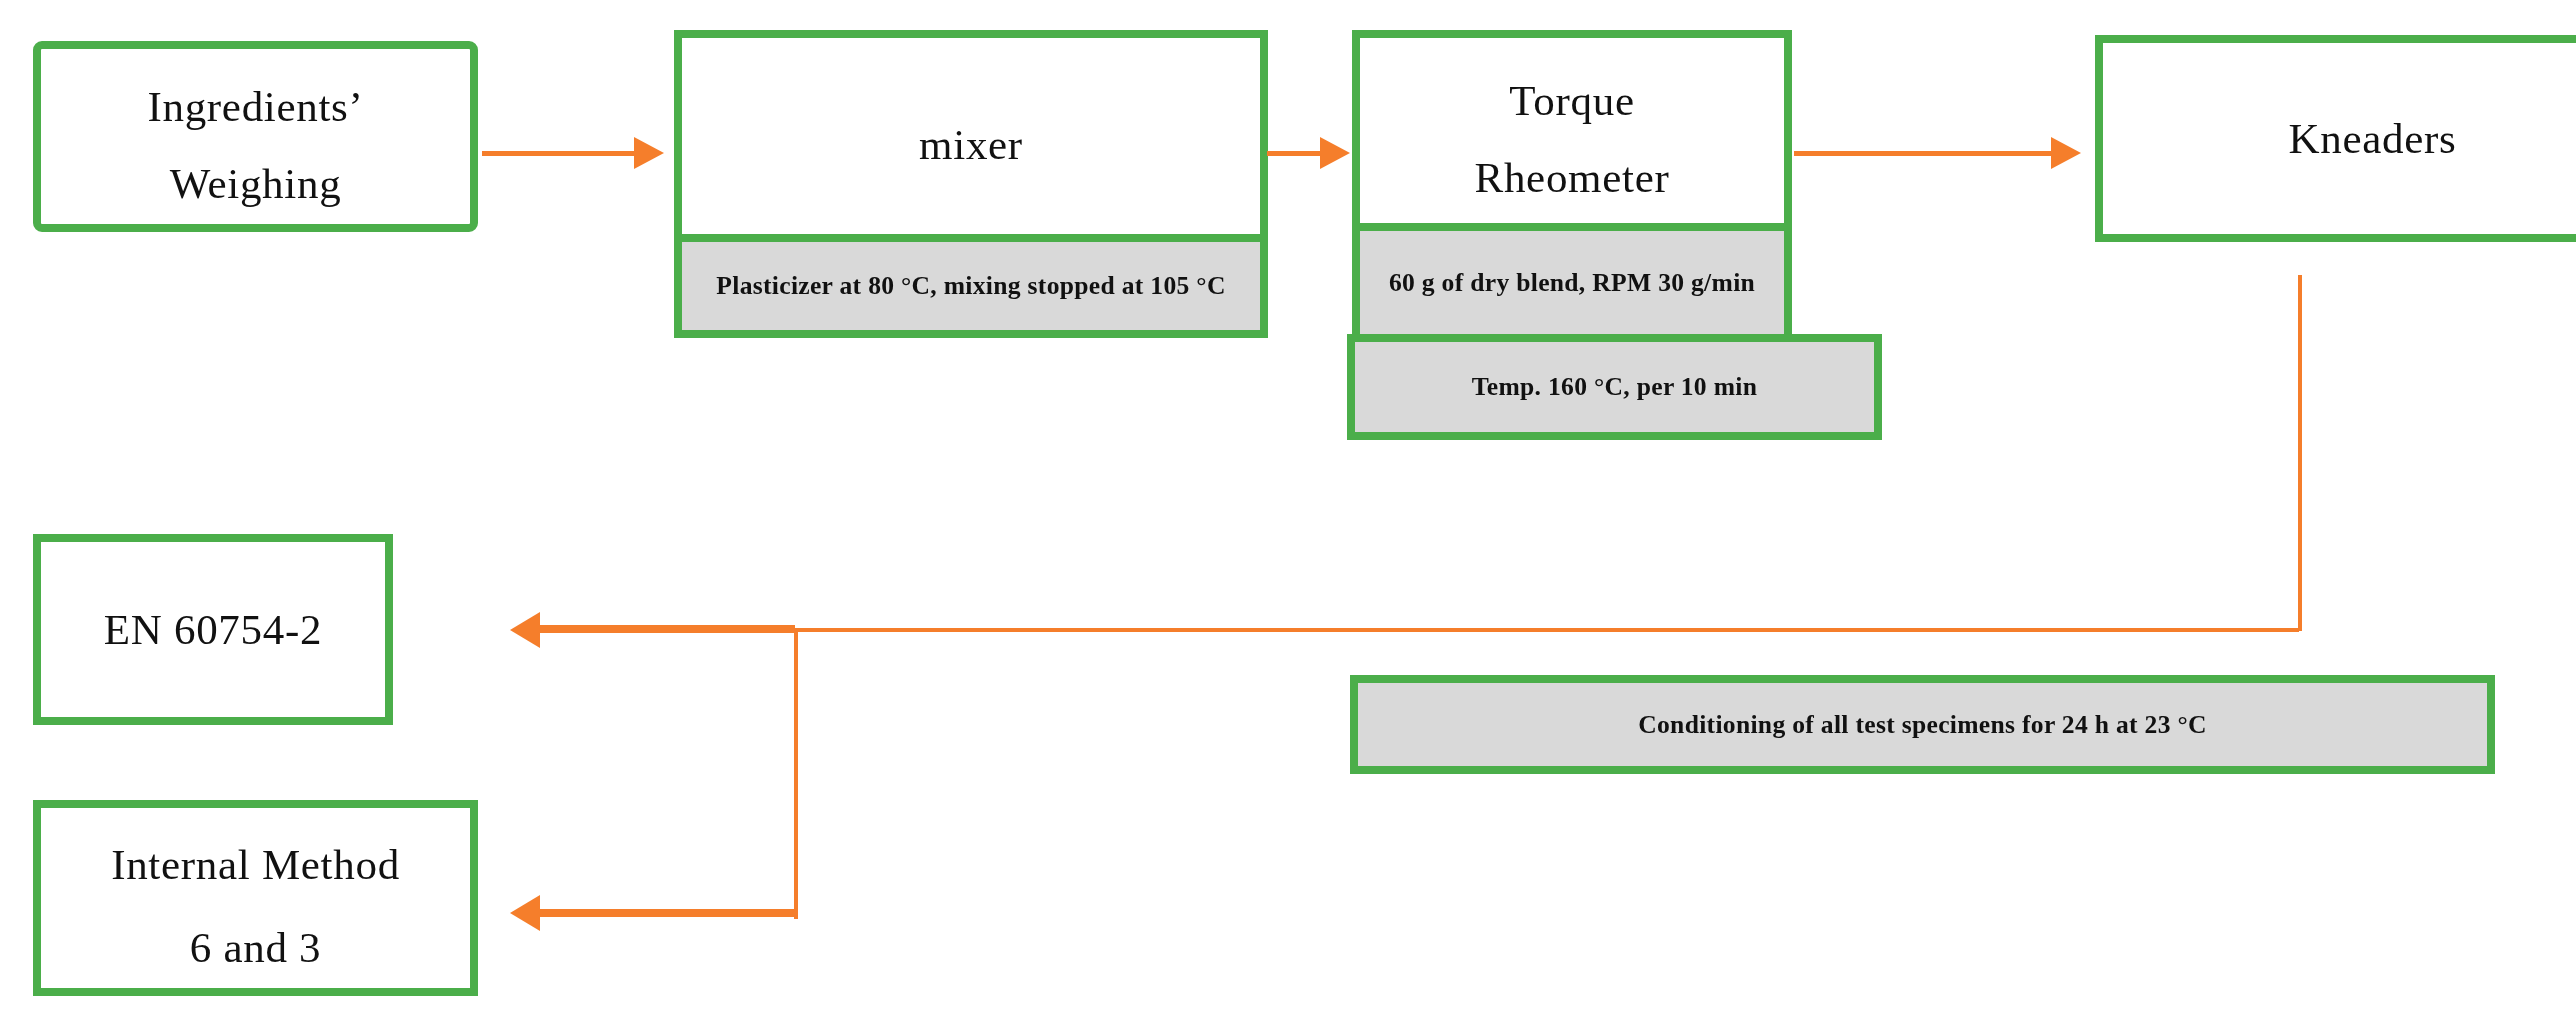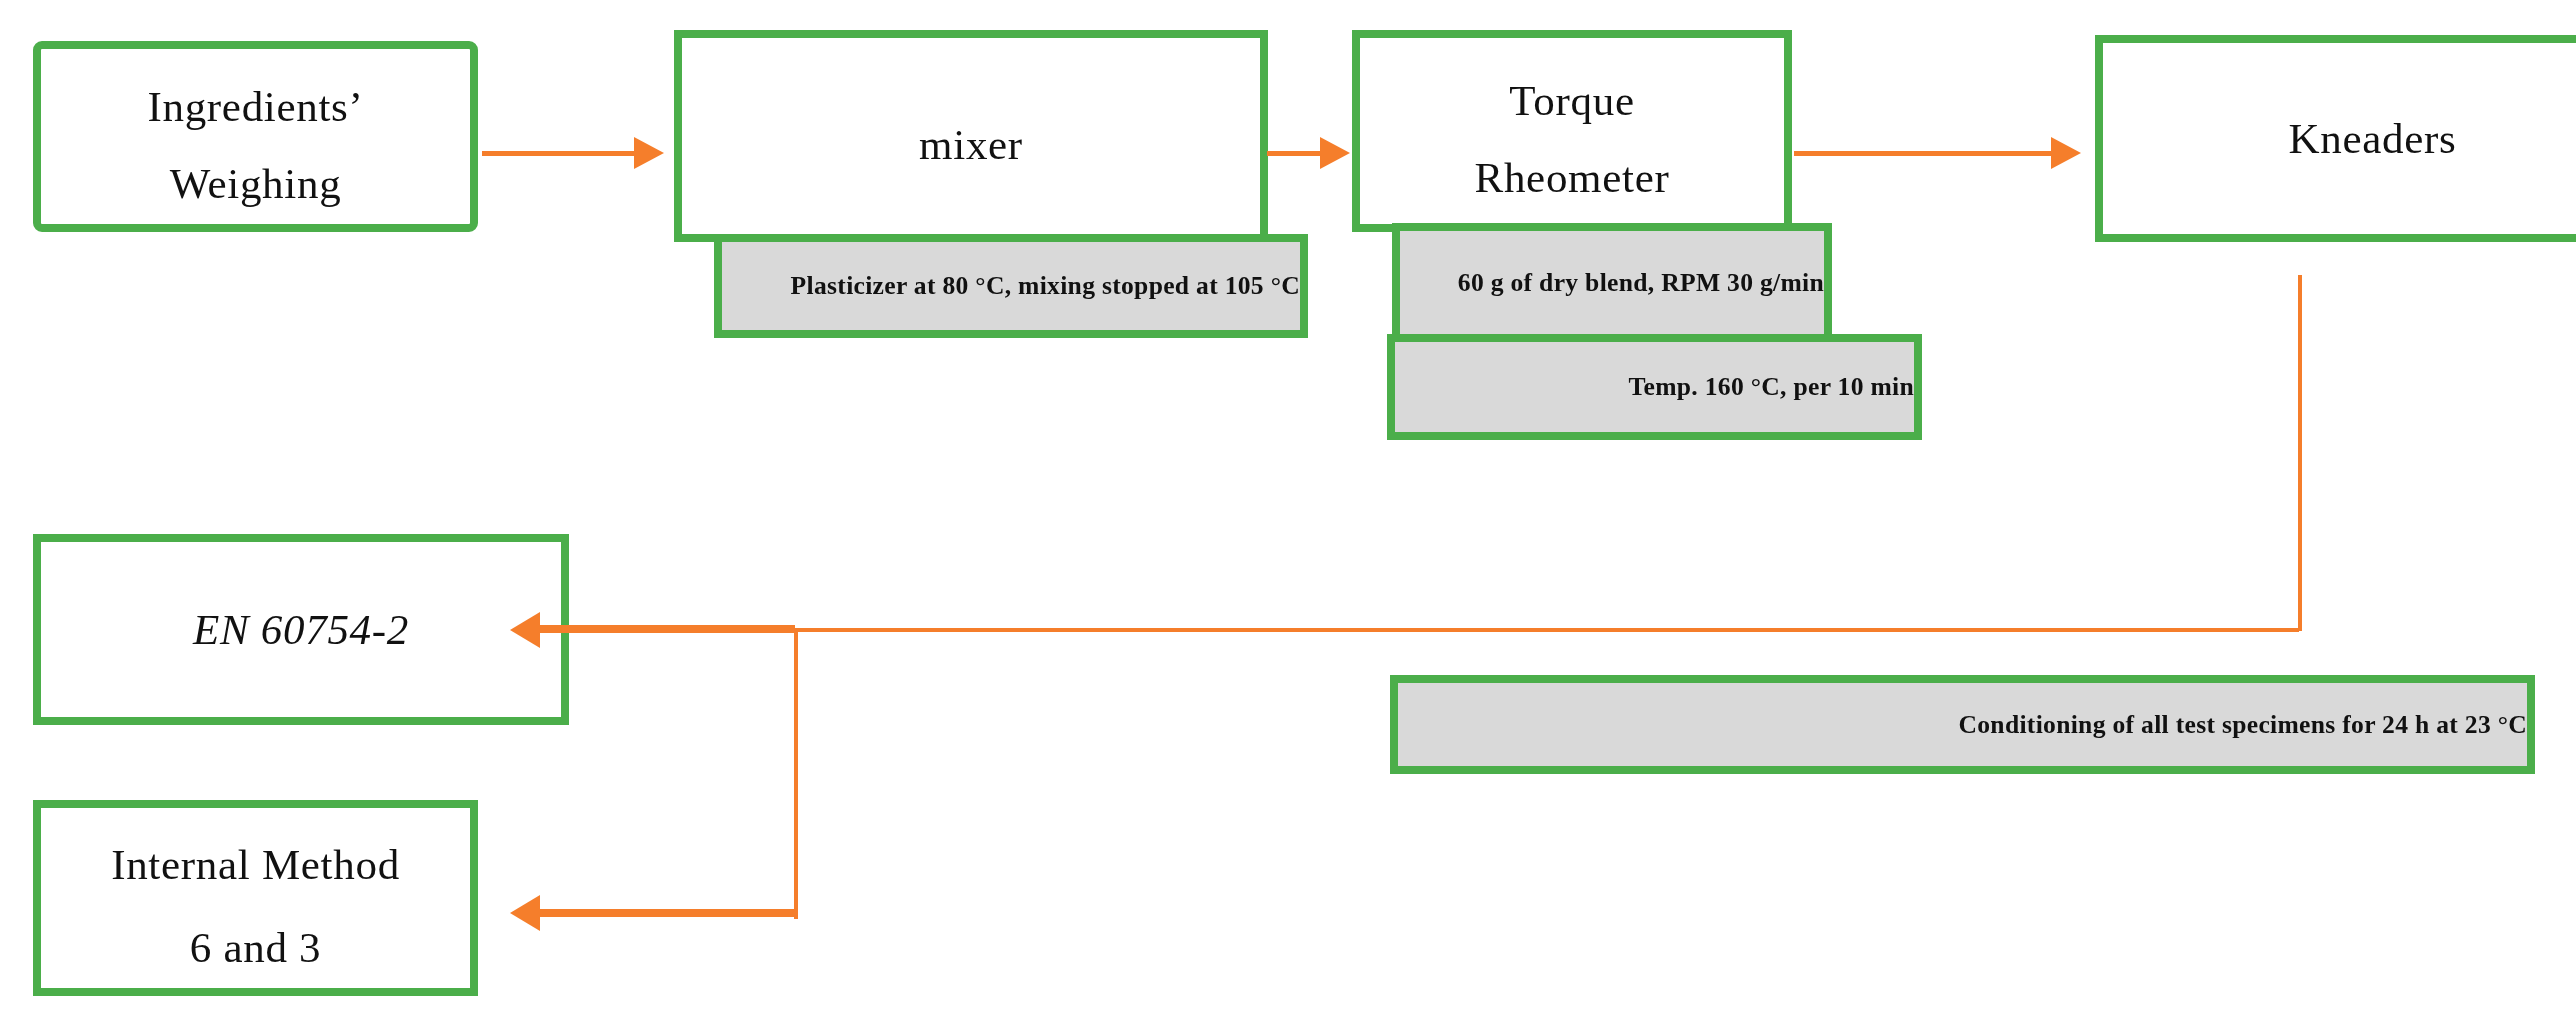--- a/index.html
+++ b/index.html
@@ -36,26 +36,25 @@
   }
   .node.two{padding-top:16.6px;}
   
   .note{
     position:absolute;
     box-sizing:border-box;
     background:var(--gray);
     border:8.3px solid var(--green);
     display:flex;
     align-items:center;
-    justify-content:flex-end;
+    justify-content:center;
     font-size:25.6px;
     font-weight:bold;
     text-align:center;
     letter-spacing:0.3px;
-    margin-left:40px;
   }
   
   .line{position:absolute;background:var(--orange);}
   .head{position:absolute;width:0;height:0;}
   .head-right{
     border-top:16.6px solid transparent;
     border-bottom:16.6px solid transparent;
     border-left:30px solid var(--orange);
   }
   .head-left{
@@ -64,21 +63,21 @@
     border-right:30px solid var(--orange);
   }
   
   #n-ingredients{left:33px;top:41px;width:445px;height:191px;border-radius:9px;}
   #n-blending{left:674px;top:30px;width:594px;height:212px;}
   #note-blending{left:674px;top:234px;width:594px;height:104px;}
   #n-torque{left:1352px;top:30px;width:440px;height:202px;}
   #note-torque1{left:1352px;top:223px;width:440px;height:119px;}
   #note-torque2{left:1347px;top:334px;width:535px;height:106px;}
   #n-kneaders{left:2095px;top:35px;width:511px;height:207px;padding-left:44px;}
-  #n-en{left:33px;top:534px;width:536px;height:191px;font-style:italic;}
+  #n-en{left:33px;top:534px;width:360px;height:191px;}
   #note-conditioning{left:1350px;top:675px;width:1145px;height:99px;}
   #n-internal{left:33px;top:800px;width:445px;height:196px;gap:38px;}
 
   #a1-shaft{left:482px;top:151px;width:153px;height:4.8px;}
   #a1-head{left:634px;top:137px;}
   #a2-shaft{left:1267px;top:151px;width:54px;height:4.8px;}
   #a2-head{left:1320px;top:137px;}
   #a3-shaft{left:1794px;top:151px;width:258px;height:4.8px;}
   #a3-head{left:2051px;top:137px;}
 

